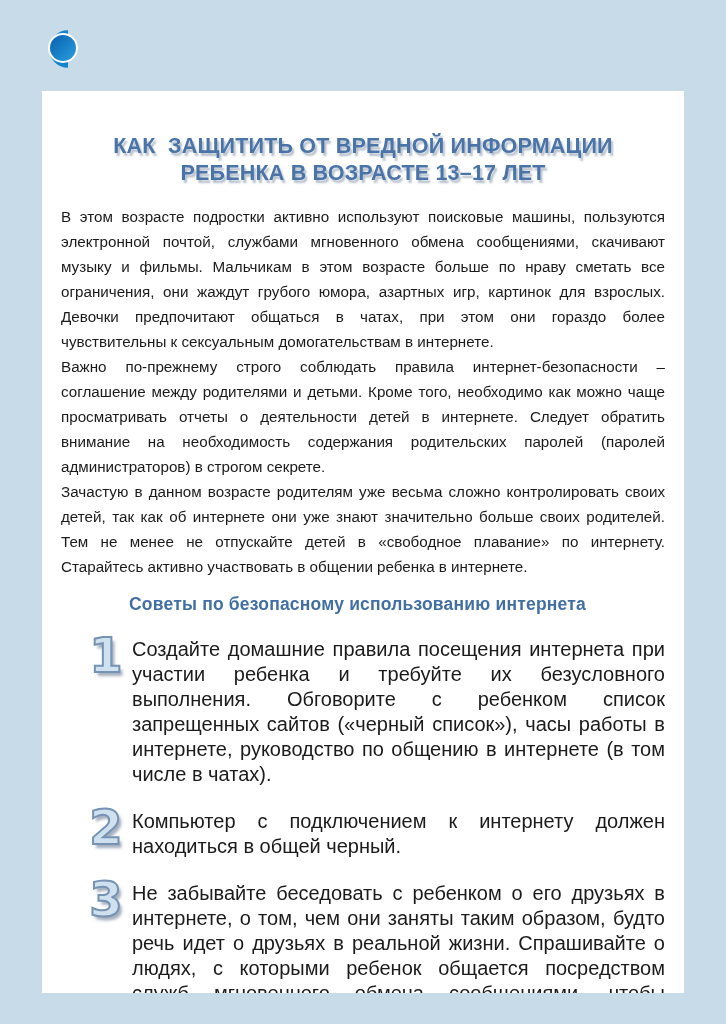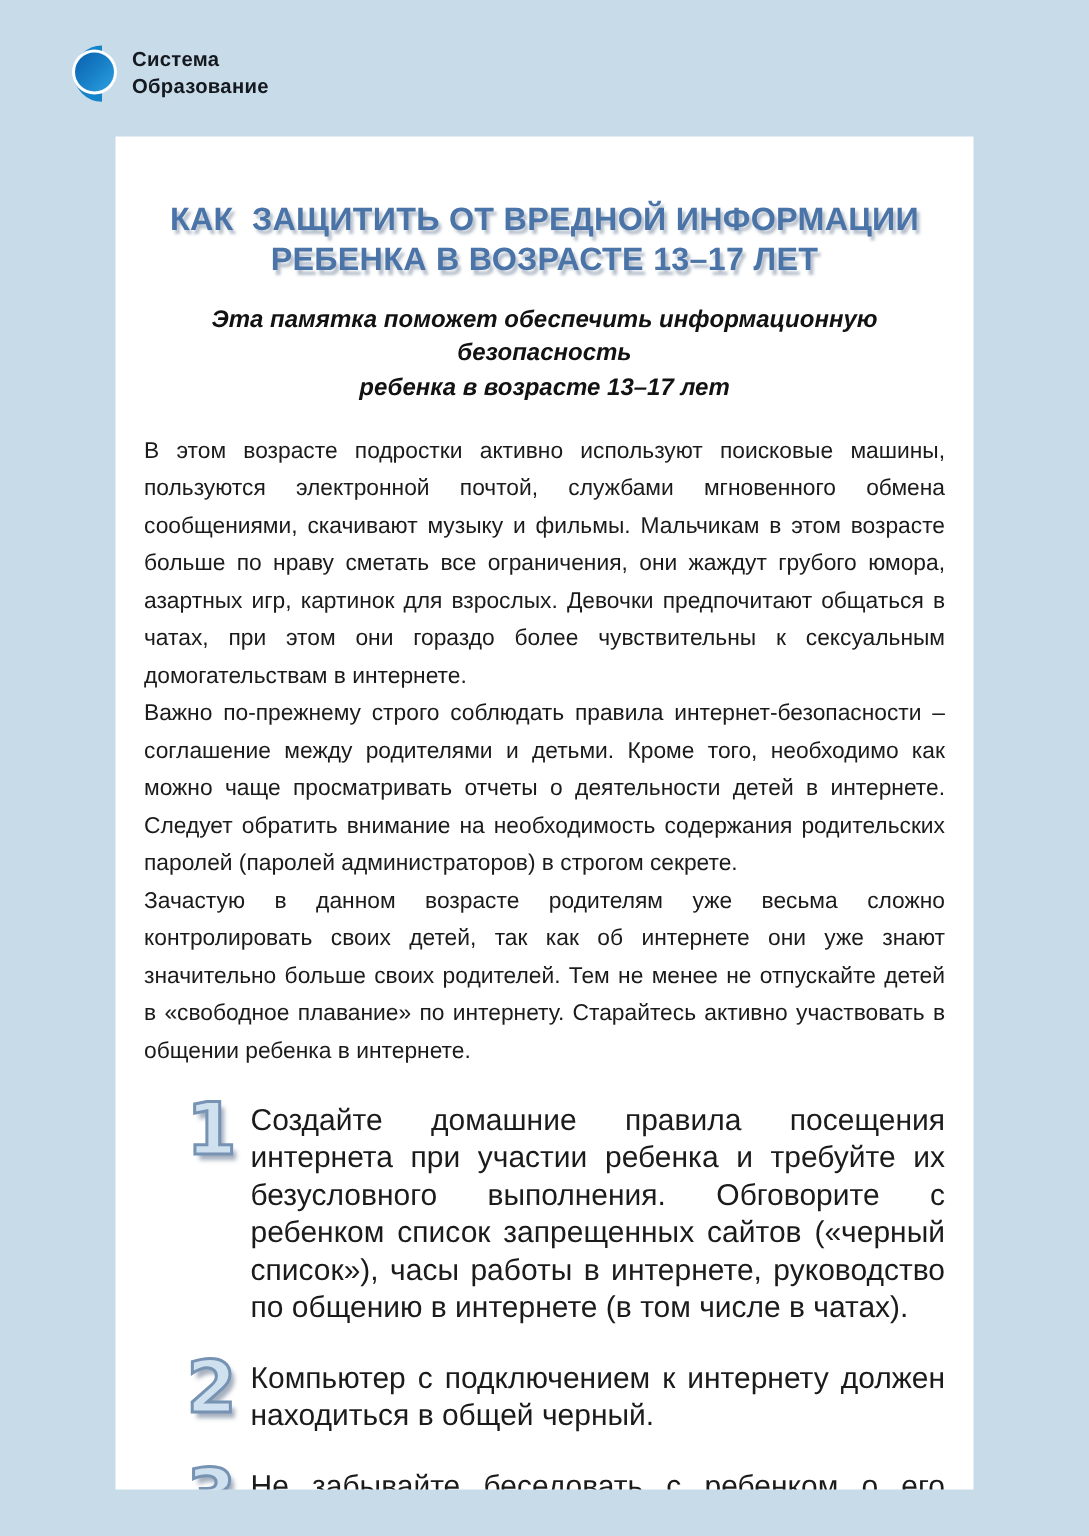--- a/index.html
+++ b/index.html
@@ -25,21 +25,21 @@
     font-weight: bold; font-size: 13.5px; line-height: 1.3;
     color: #14181f; letter-spacing: 0.2px;
   }
   .header-badge {
     color: #6e92b8; font-weight: bold; font-size: 19px;
     margin-top: 22px; white-space: pre-wrap; letter-spacing: 0.3px;
   }
 
   
   .card {
-    width: 572px; height: 902px;
+    width: 642px; height: 902px;
     margin: 0 auto;
     background: #ffffff;
     box-sizing: border-box;
     padding: 20px 19px 0 19px;
     overflow: hidden;
   }
 
   .doc-title {
     margin-top: 22px;
     text-align: center;
@@ -117,45 +117,38 @@
             <stop offset="0%" stop-color="#0a5fae"></stop>
             <stop offset="60%" stop-color="#1b86cc"></stop>
             <stop offset="100%" stop-color="#2f9fe0"></stop>
           </linearGradient>
         </defs>
         <path d="M 30 8 A 15.5 15.5 0 1 0 30 40" fill="none" stroke="#1583c9" stroke-width="5.5" stroke-linecap="butt"></path>
         <circle cx="25" cy="23" r="15" fill="#ffffff"></circle>
         <circle cx="25" cy="23" r="13" fill="url(#sphereGrad)"></circle>
       </svg>
     </span>
-    <span class="logo-text">
-      <div>Система</div>
-      <div>Образование</div>
-    </span>
   </div>
 </header>
 
 <main class="card">
 
   <h1 class="doc-title">
     <div class="title-line">КАК  ЗАЩИТИТЬ ОТ ВРЕДНОЙ ИНФОРМАЦИИ</div>
     <div class="title-line">РЕБЕНКА В ВОЗРАСТЕ 13–17 ЛЕТ</div>
   </h1>
 
-  <div class="doc-subtitle">
-    <div>Эта памятка поможет обеспечить информационную безопасность</div>
-    <div>ребенка в возрасте 13–17 лет</div>
-  </div>
 
   <section class="body-text">
     <p>В этом возрасте подростки активно используют поисковые машины, пользуются электронной почтой, службами мгновенного обмена сообщениями, скачивают музыку и фильмы. Мальчикам в этом возрасте больше по нраву сметать все ограничения, они жаждут грубого юмора, азартных игр, картинок для взрослых. Девочки предпочитают общаться в чатах, при этом они гораздо более чувствительны к сексуальным домогательствам в интернете.</p>
     <p>Важно по-прежнему строго соблюдать правила интернет-безопасности – соглашение между родителями и детьми. Кроме того, необходимо как можно чаще просматривать отчеты о деятельности детей в интернете. Следует обратить внимание на необходимость содержания родительских паролей (паролей администраторов) в строгом секрете.</p>
     <p>Зачастую в данном возрасте родителям уже весьма сложно контролировать своих детей, так как об интернете они уже знают значительно больше своих родителей. Тем не менее не отпускайте детей в «свободное плавание» по интернету. Старайтесь активно участвовать в общении ребенка в интернете.</p>
   </section>
 
+  <h2 class="tips-heading">Советы по безопасному использованию интернета</h2>
 
   <div class="tip">
     <div class="tip-number">1</div>
     <div class="tip-text">Создайте домашние правила посещения интернета при участии ребенка и требуйте их безусловного выполнения. Обговорите с ребенком список запрещенных сайтов («черный список»), часы работы в интернете, руководство по общению в интернете (в том числе в чатах).</div>
   </div>
 
   <div class="tip">
     <div class="tip-number">2</div>
     <div class="tip-text">Компьютер с подключением к интернету должен находиться в общей черный.</div>
   </div>

